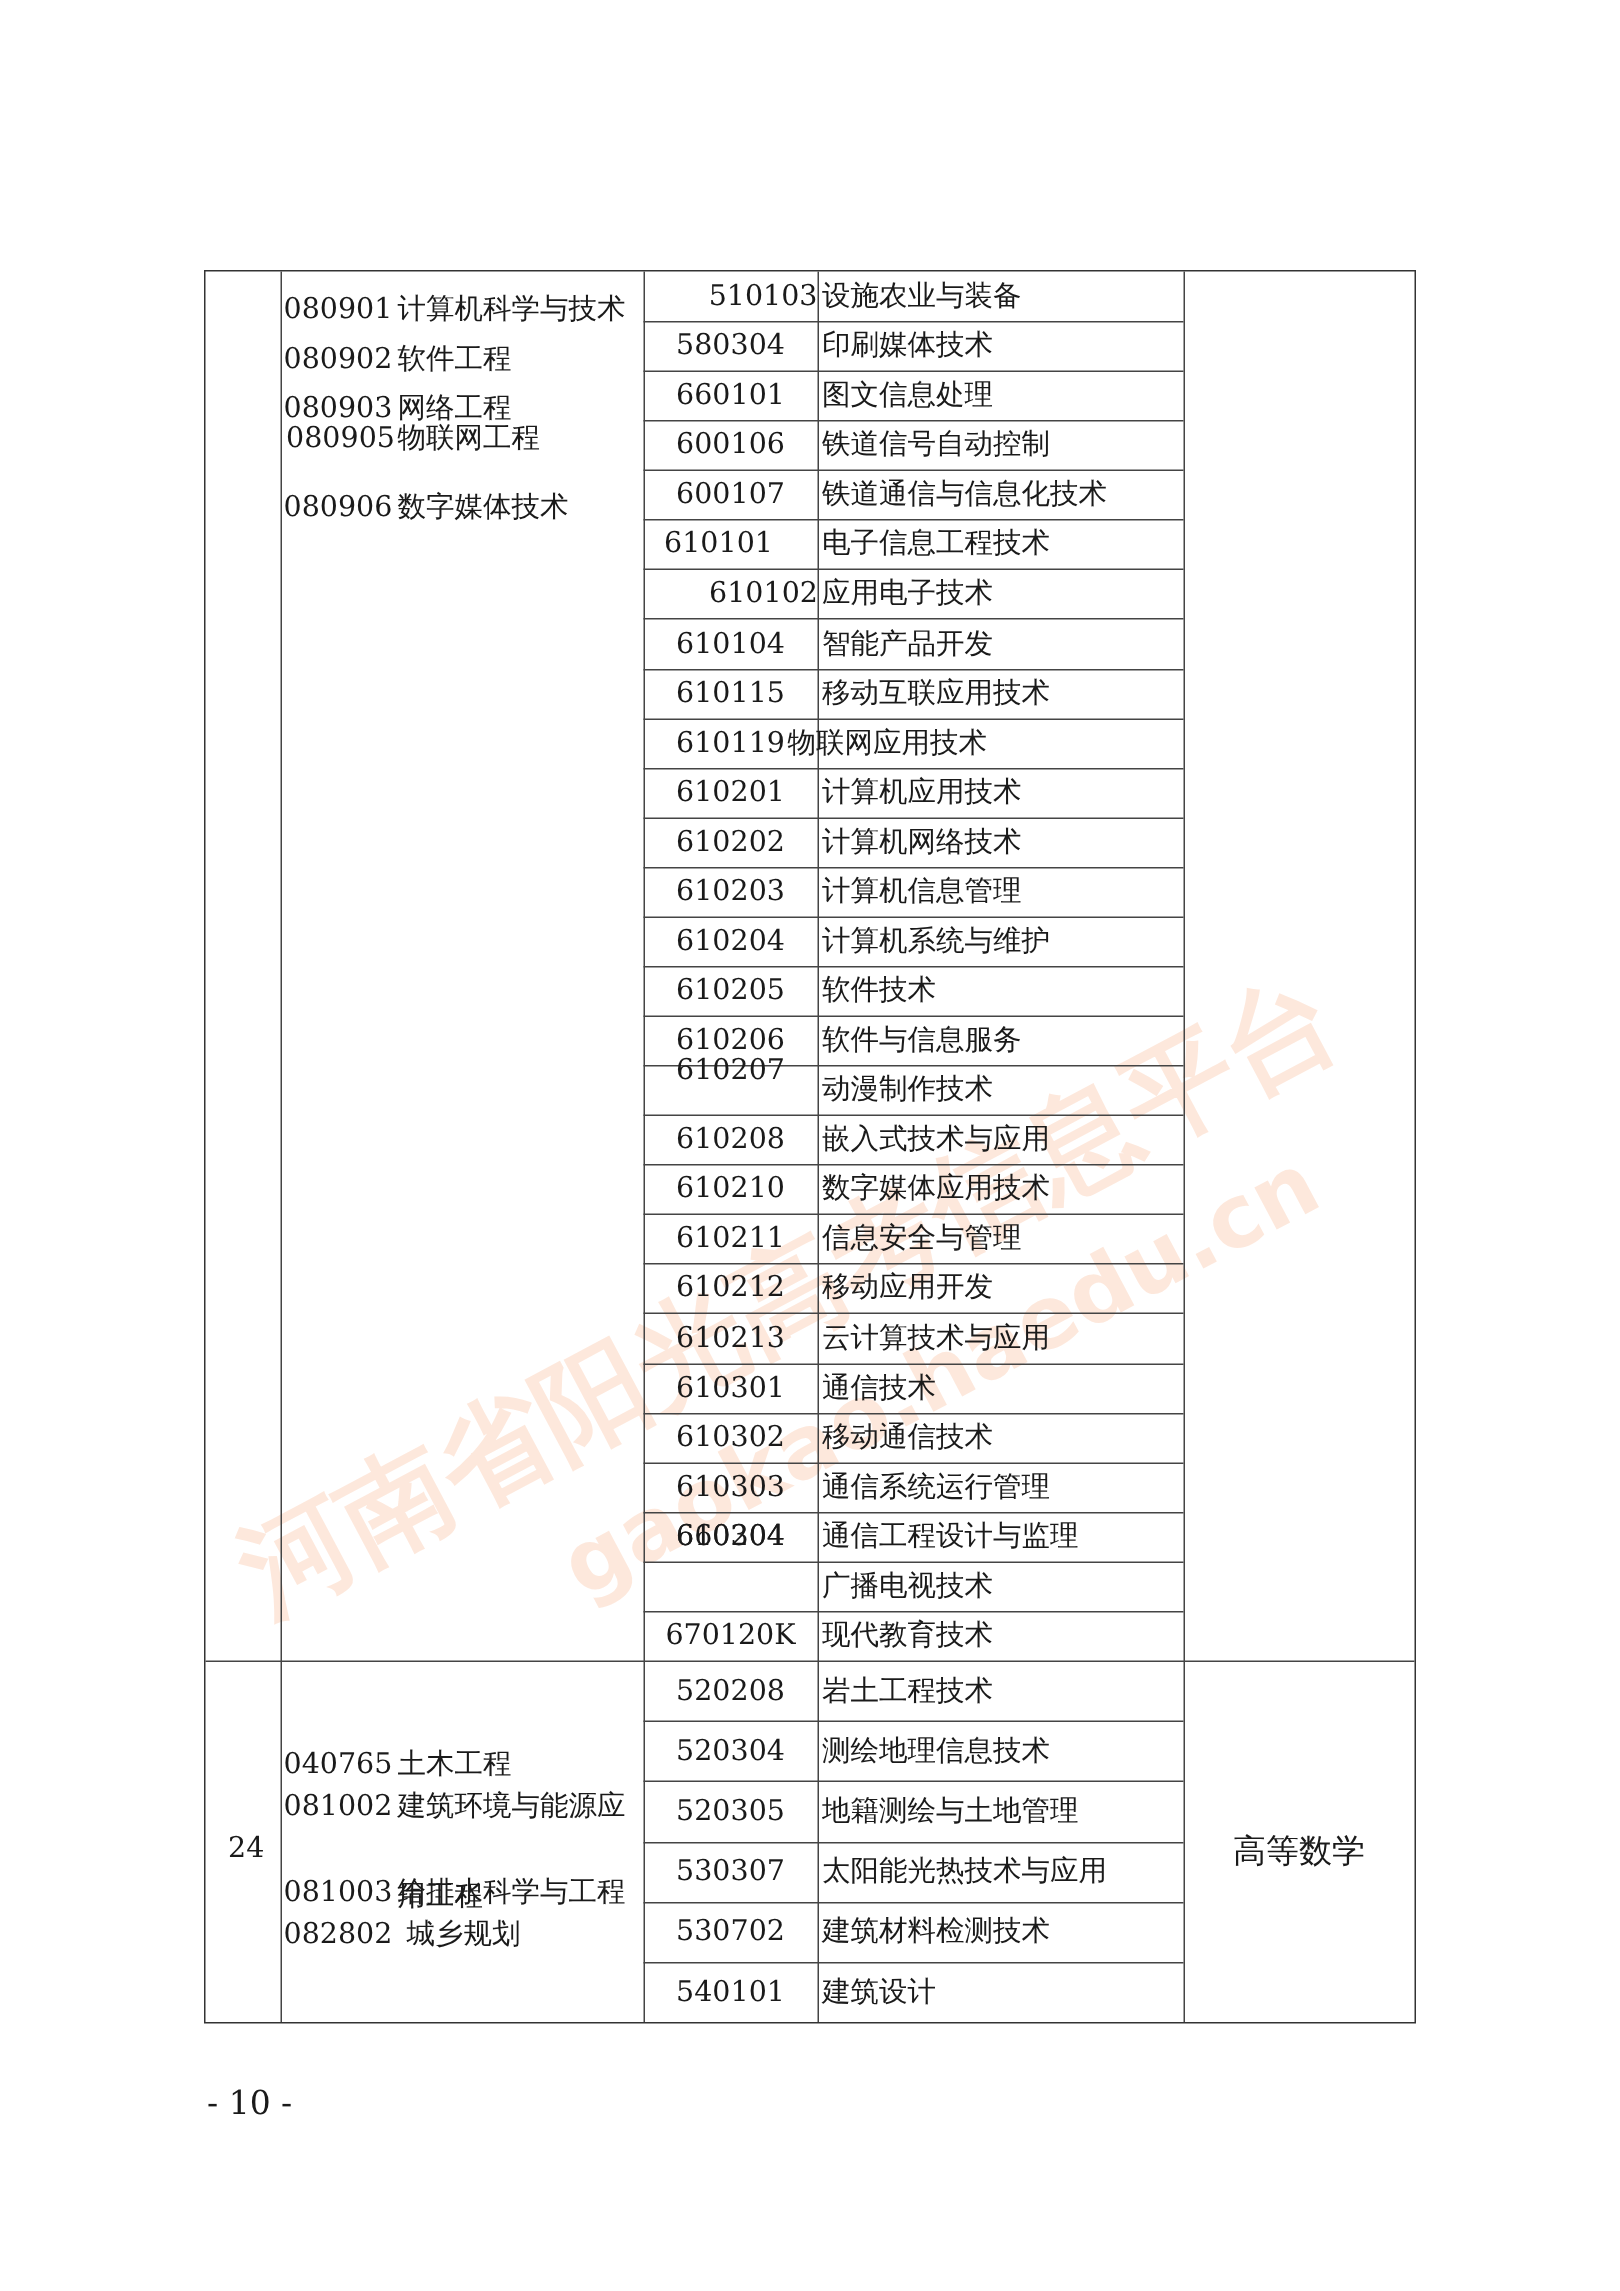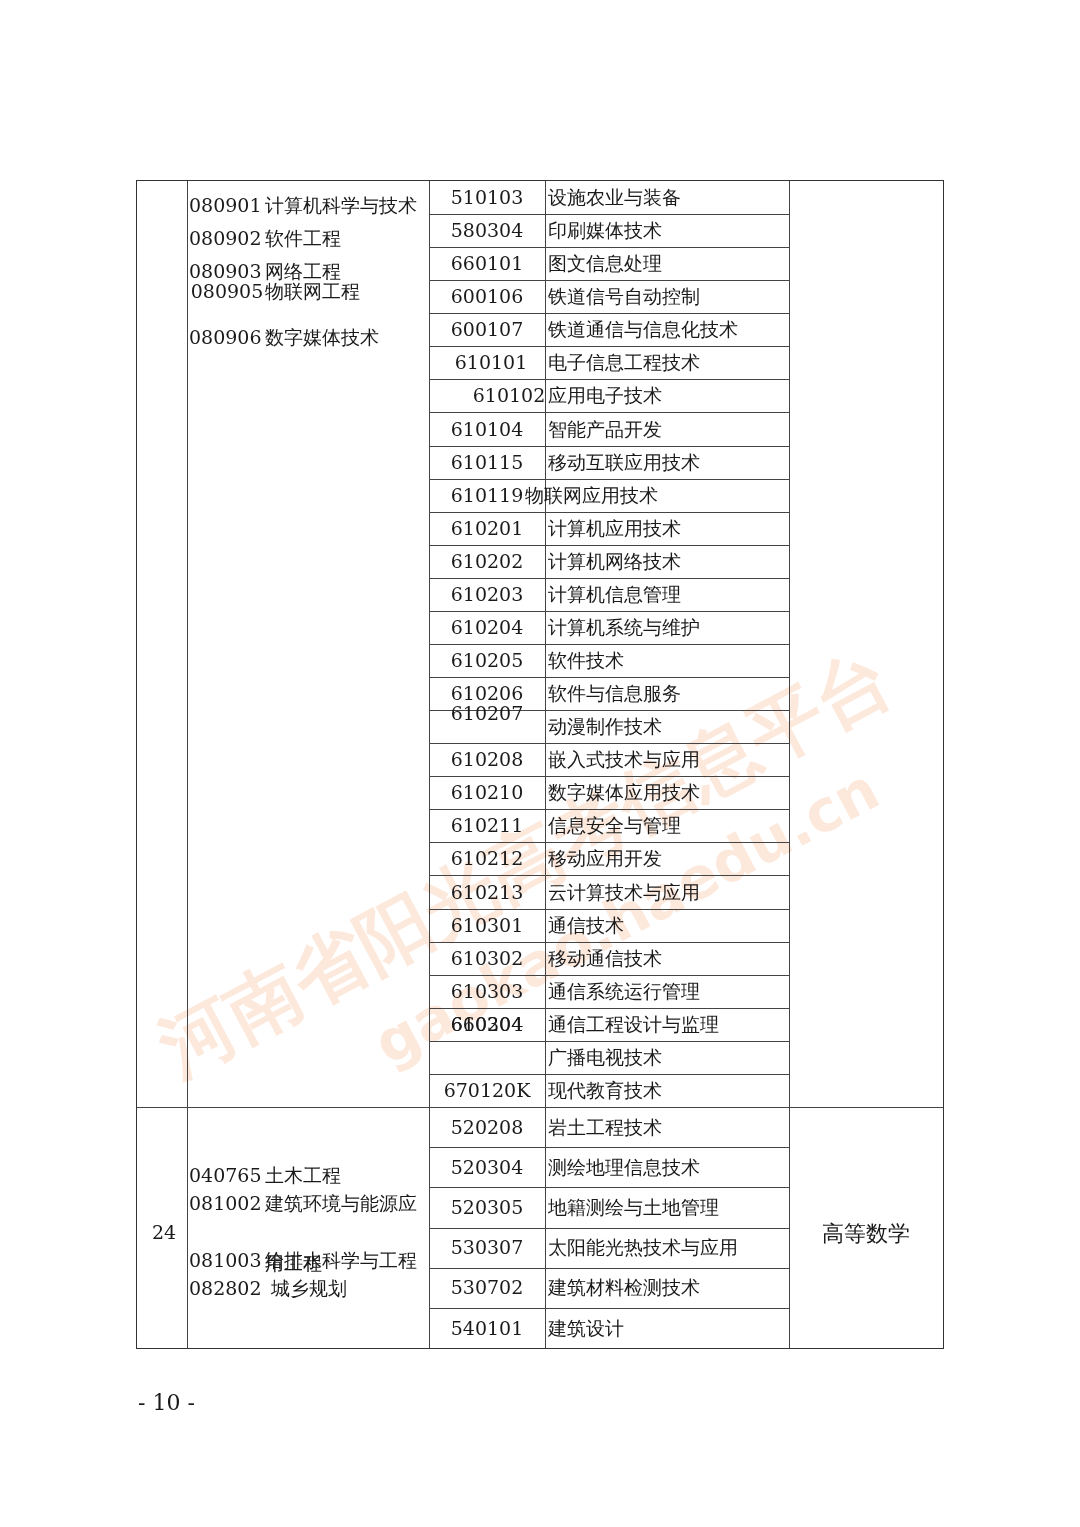--- a/index.html
+++ b/index.html
@@ -40,36 +40,36 @@
 
     <div class="major-list">
       <div class="major-line" style="top:12px;"><span class="mcode">080901</span><span>计算机科学与技术</span></div>
       <div class="major-line" style="top:45px;"><span class="mcode">080902</span><span>软件工程</span></div>
       <div class="major-line" style="top:78px;"><span class="mcode">080903</span><span>网络工程</span></div>
       <div class="major-line" style="top:98px;text-align:center;"><span class="mcode">080905</span><span>物联网工程</span></div>
       <div class="major-line" style="top:144px;"><span class="mcode">080906</span><span>数字媒体技术</span></div>
     </div>
 
     <div id="g23rows">
-        <div class="cell code" style="left: 292px; width: 116px; top: 7.035px;">510103</div>
+        <div class="cell code" style="left: 292px; width: 116px; top: 7.035px; text-align: right;">510103</div>
         <div class="cell" style="left: 411px; top: 7.035px;">设施农业与装备</div>
         <div class="hline" style="left: 292px; width: 360px; top: 33.07px;"></div>
         <div class="cell code" style="left: 292px; width: 116px; top: 40.105px;">580304</div>
         <div class="cell" style="left: 411px; top: 40.105px;">印刷媒体技术</div>
         <div class="hline" style="left: 292px; width: 360px; top: 66.14px;"></div>
         <div class="cell code" style="left: 292px; width: 116px; top: 73.175px;">660101</div>
         <div class="cell" style="left: 411px; top: 73.175px;">图文信息处理</div>
         <div class="hline" style="left: 292px; width: 360px; top: 99.21px;"></div>
         <div class="cell code" style="left: 292px; width: 116px; top: 106.245px;">600106</div>
         <div class="cell" style="left: 411px; top: 106.245px;">铁道信号自动控制</div>
         <div class="hline" style="left: 292px; width: 360px; top: 132.28px;"></div>
         <div class="cell code" style="left: 292px; width: 116px; top: 139.315px;">600107</div>
         <div class="cell" style="left: 411px; top: 139.315px;">铁道通信与信息化技术</div>
         <div class="hline" style="left: 292px; width: 360px; top: 165.35px;"></div>
-        <div class="cell code" style="left: 296px; width: 116px; top: 172.385px;">610101</div>
+        <div class="cell code" style="left: 284px; width: 116px; top: 172.385px;">610101</div>
         <div class="cell" style="left: 411px; top: 172.385px;">电子信息工程技术</div>
         <div class="hline" style="left: 292px; width: 360px; top: 198.42px;"></div>
         <div class="cell code" style="left: 292px; width: 116px; top: 205.455px; padding-left: 22px;">610102</div>
         <div class="cell" style="left: 411px; top: 205.455px;">应用电子技术</div>
         <div class="hline" style="left: 292px; width: 360px; top: 231.49px;"></div>
         <div class="cell code" style="left: 292px; width: 116px; top: 238.525px;">610104</div>
         <div class="cell" style="left: 411px; top: 238.525px;">智能产品开发</div>
         <div class="hline" style="left: 292px; width: 360px; top: 264.56px;"></div>
         <div class="cell code" style="left: 292px; width: 116px; top: 271.595px;">610115</div>
         <div class="cell" style="left: 411px; top: 271.595px;">移动互联应用技术</div>

